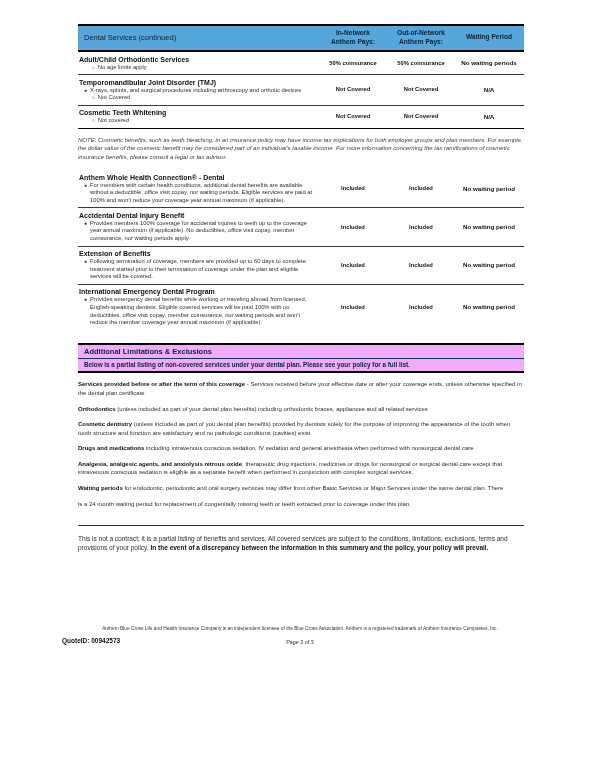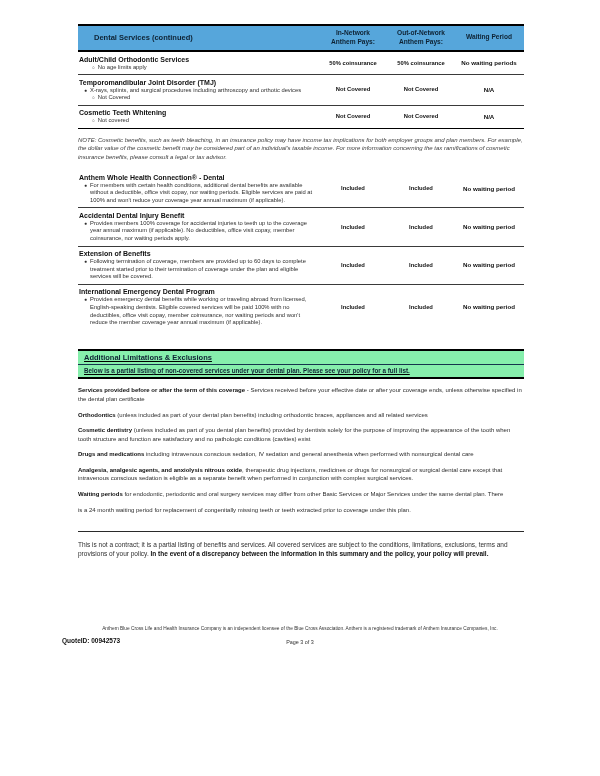--- a/index.html
+++ b/index.html
@@ -7,21 +7,21 @@
   body { width:600px; height:776px; font-family:"Liberation Sans", sans-serif; position:relative; overflow:hidden; }
   .page { width:600px; height:776px; background:#ffffff; position:relative; }
   .content { position:absolute; top:24px; left:78px; width:446px; }
 
   
   .band {
     display:grid; grid-template-columns:240px 70px 66px 70px;
     background:#56a6db; border-top:2px solid #000; border-bottom:2px solid #000;
     align-items:center; padding:3px 0 4px;
   }
-  .band-title { font-size:7.5px; font-weight:bold; color:#0e2233; padding-left:16px; }
+  .band-title { font-size:7.5px; font-weight:normal; color:#0e2233; padding-left:6px; }
   .col-head { text-align:center; font-size:6.6px; font-weight:bold; color:#0e2233; line-height:8.5px; }
 
   
   .trow {
     display:grid; grid-template-columns:240px 70px 66px 70px;
     align-items:center; border-bottom:1px solid #3a3a3a; padding:2px 0 3px;
   }
   .table1 .trow.last { border-bottom:1.5px solid #000; }
   .table2 .trow.last { border-bottom:none; }
   .cell-main { padding-left:1px; }
@@ -32,21 +32,21 @@
   .desc { max-width:234px; }
   .value { text-align:center; font-size:5.8px; font-weight:bold; color:#101010; }
   .value.wp { font-size:6.2px; }
 
   
   .note { font-size:6px; font-style:italic; color:#3c3c3c; line-height:8.4px; margin:7px 0 9px; }
 
   .table2 { margin-top:0; }
 
   
-  .limit-band { background:#86efac; border-top:2px solid #000; border-bottom:2px solid #000; margin-top:19px;text-decoration:underline; }
+  .limit-band { background:#f0abfc; border-top:2px solid #000; border-bottom:2px solid #000; margin-top:13px; }
   .limit-title { font-size:7.5px; font-weight:bold; color:#0e2233; padding:2.5px 6px 2px; border-bottom:1px solid #15354d; }
   .limit-sub { font-size:6.3px; font-weight:bold; color:#0e2233; padding:2px 6px 3px; }
 
   
   .para { font-size:6px; line-height:8.6px; color:#2e2e2e; margin-top:7px; }
   .para b { color:#101010; }
 
   .rule { border:none; border-top:1.5px solid #2a2a2a; margin-top:17px; }
 
   .contract { font-size:6.5px; line-height:9.2px; color:#2e2e2e; margin-top:8px; }

